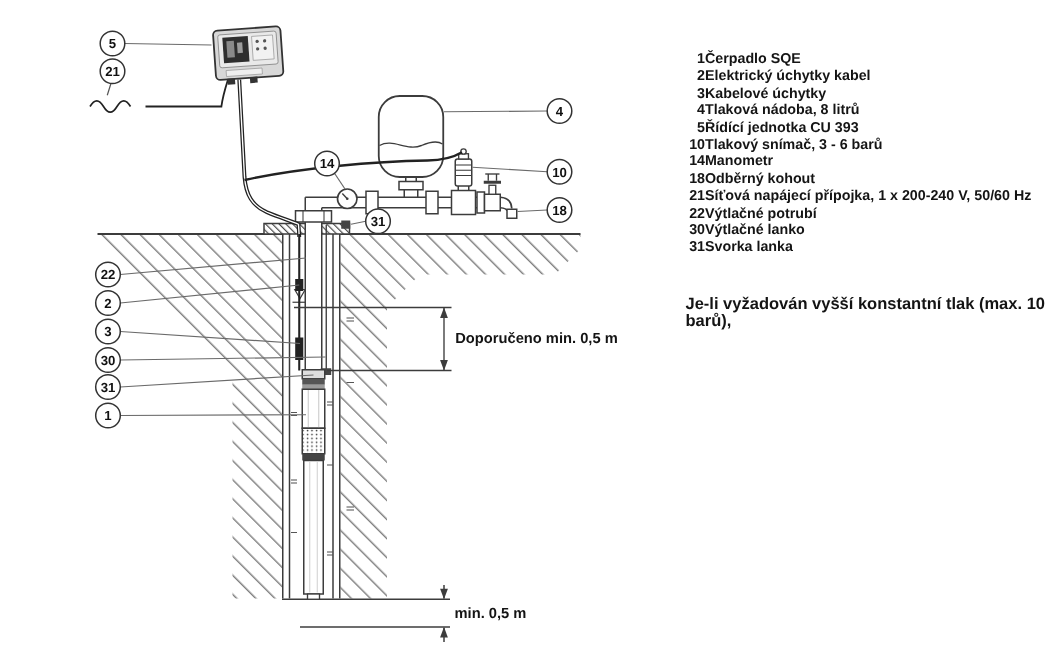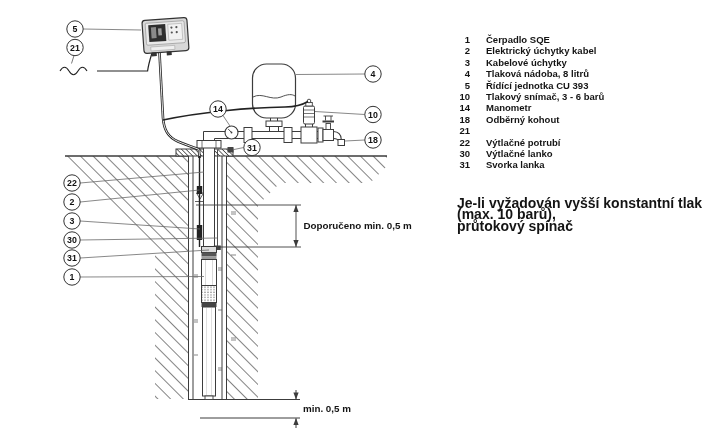--- a/index.html
+++ b/index.html
@@ -7,24 +7,24 @@
     position:relative;width:708px;height:444px;background:#fff;overflow:hidden;
     font-family:"Liberation Sans",sans-serif;color:#161616;
   }
   .diagram-svg{position:absolute;left:0;top:0;}
   .legend{
     position:absolute;left:451px;top:34px;width:250px;
     font-size:9.5px;font-weight:700;line-height:11.4px;color:#141414;
   }
   .lrow{display:flex;}
   .lnum{width:19px;text-align:right;flex:0 0 19px;}
-  .ltxt{margin-left:16px;white-space:nowrap;}
+  .ltxt{margin-left:0;white-space:nowrap;}
   .note{
     position:absolute;left:457px;top:198px;width:252px;
-    font-size:14px;font-weight:700;line-height:11.3px;color:#141414;
+    font-size:11px;font-weight:700;line-height:11.3px;color:#141414;
   }
   svg text{font-family:"Liberation Sans",sans-serif;}
   .callout-num{font-size:8.8px;font-weight:700;fill:#111;}
   .dim-label{font-size:9.8px;font-weight:700;fill:#141414;}
 </style>
 </head>
 <body>
 
 <div class="stage">
 
@@ -322,33 +322,33 @@
     <div class="lrow">
         <span class="lnum">14</span>
         <span class="ltxt">Manometr</span>
       </div>
     <div class="lrow">
         <span class="lnum">18</span>
         <span class="ltxt">Odběrný kohout</span>
       </div>
     <div class="lrow">
         <span class="lnum">21</span>
+        <span class="ltxt">Síťová napájecí přípojka, 1 x 200-240 V, 50/60 Hz</span>
       </div>
     <div class="lrow">
         <span class="lnum">22</span>
         <span class="ltxt">Výtlačné potrubí</span>
       </div>
     <div class="lrow">
         <span class="lnum">30</span>
         <span class="ltxt">Výtlačné lanko</span>
       </div>
     <div class="lrow">
         <span class="lnum">31</span>
         <span class="ltxt">Svorka lanka</span>
       </div>
   </div>
 
   <div class="note">
     <div>Je-li vyžadován vyšší konstantní tlak (max. 10 barů),</div>
-    <div>průtokový spínač</div>
   </div>
 
 </div>
 
 </body></html>

